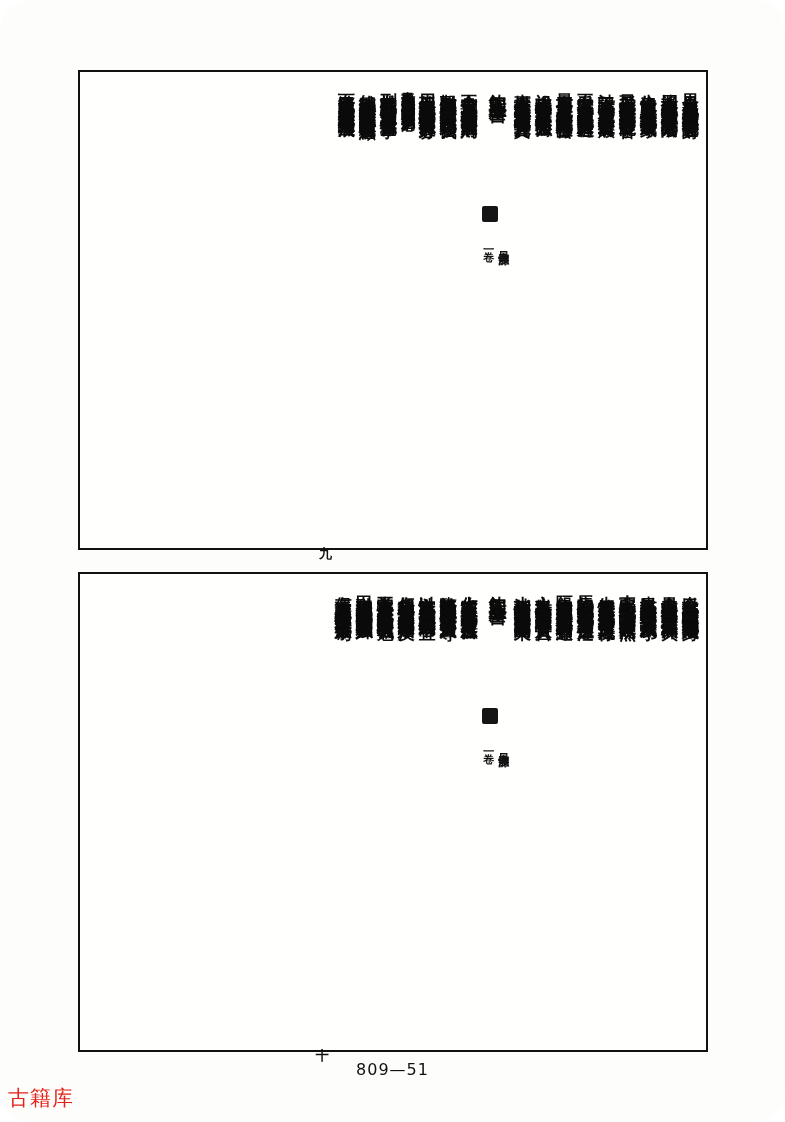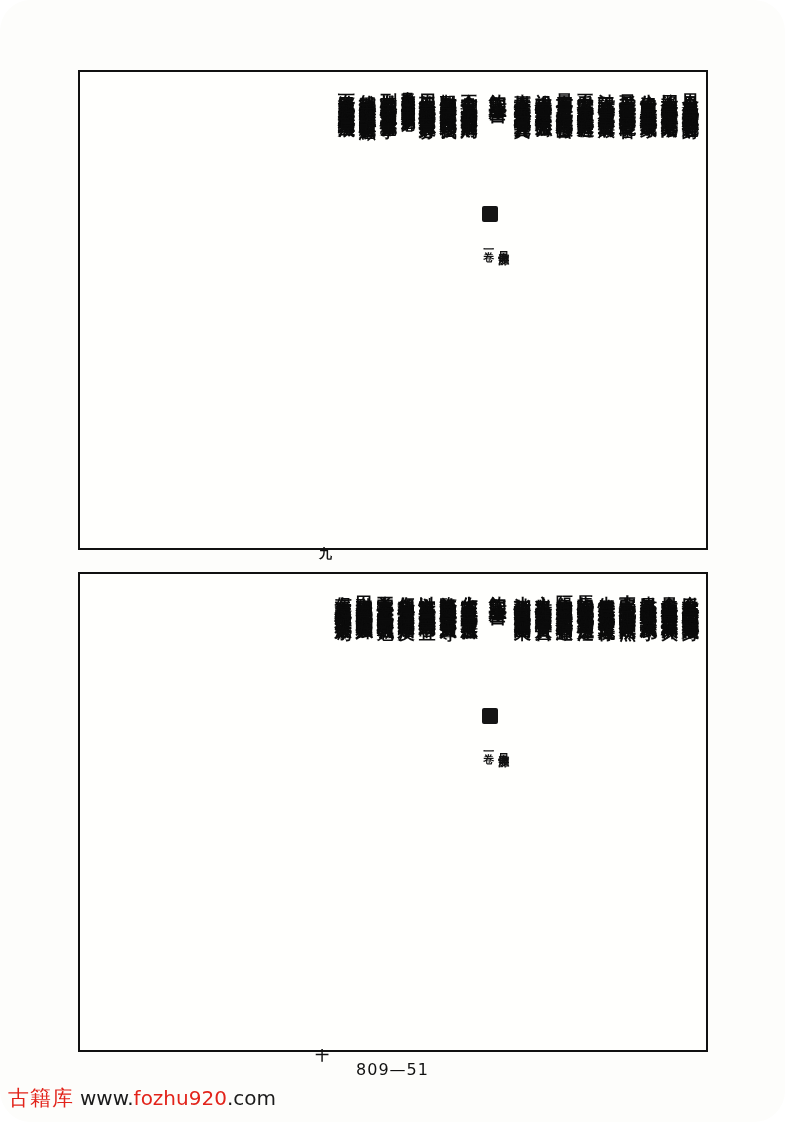--- a/index.html
+++ b/index.html
@@ -220,18 +220,15 @@
     <div class="col">掌五官逢孛男女虛花一主臨財財必豐厚兩強戰剋</div>
     <div class="col">田宅動搖命卑閒健兄弟有爭鬭之風主弱奴強奴婢</div>
     <div class="col">有侵凌之患福星喜臨垣祿主宜鎮位以木然金水為</div>
     <div class="pagenum">十</div>
   </div>
 
   <div class="folio">809—51</div>
 
   <div class="watermark">
     <span class="cn">古籍库</span>
-    <span class="url">
-      <span class="w">www.</span><span class="r">fozhu920</span><span class="k">.com</span>
-    </span>
   </div>
 
 </div>
 
 </body></html>

